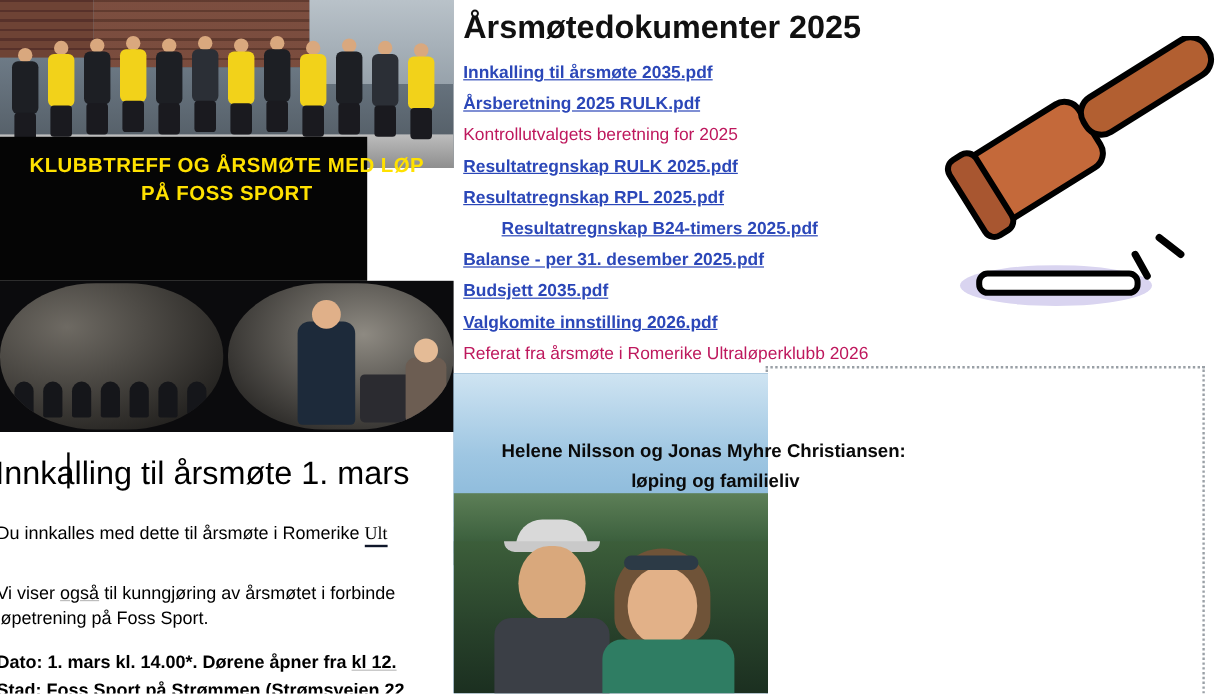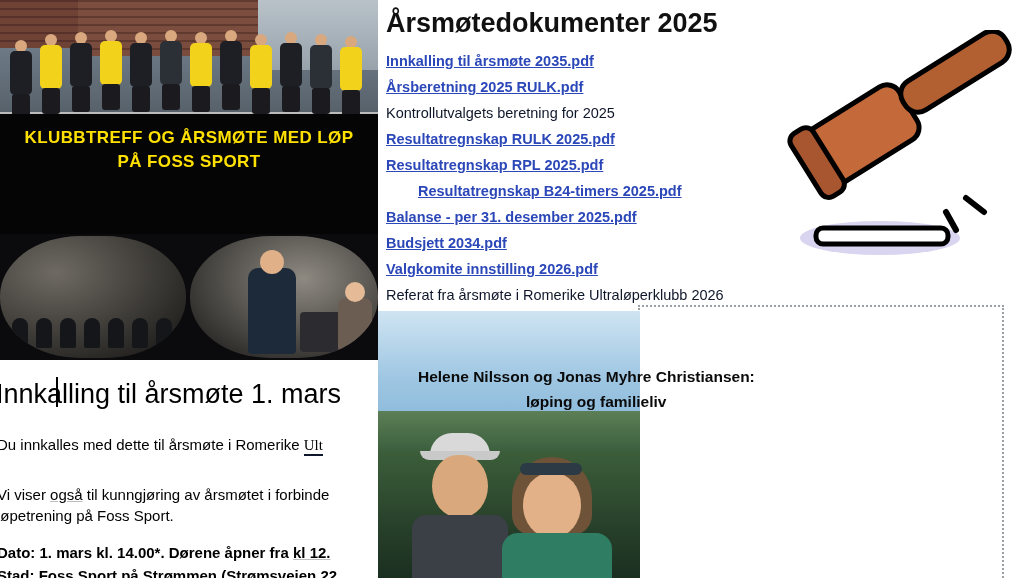--- a/index.html
+++ b/index.html
@@ -72,21 +72,21 @@
   .runner .legs {
     position: absolute; left: 50%; transform: translateX(-50%);
     top: 54px; width: 18px; height: 26px; background: #1a1a1f;
     border-radius: 3px;
   }
 
   
   #banner-block {
     position: absolute;
     left: 0; top: 114px;
-    width: 378px; height: 120px;
+    width: 306px; height: 120px;
     background: #050505;
   }
   #banner-line1 {
     position: absolute; left: 0; top: 14px; width: 378px;
     text-align: center;
     color: #ffe100;
     font-weight: bold;
     font-size: 17px;
     letter-spacing: .4px;
     white-space: nowrap;
@@ -218,21 +218,21 @@
     line-height: 18px;
     white-space: nowrap;
   }
   .doc-link {
     color: #2b47b8;
     text-decoration: underline;
     font-weight: bold;
     cursor: pointer;
   }
   .doc-plain {
-    color: #0f172a;
+    color: #be185d;
   }
 
   
   #gavel {
     position: absolute;
     left: 770px; top: 30px;
     width: 254px; height: 240px;
   }
 
   
@@ -473,21 +473,21 @@
 
 <div id="docs-title">Årsmøtedokumenter 2025</div>
 
 <div class="doc-item" style="top:52px;"><span class="doc-link">Innkalling til årsmøte 2035.pdf</span></div>
 <div class="doc-item" style="top:78px;"><span class="doc-link">Årsberetning 2025 RULK.pdf</span></div>
 <div class="doc-item" style="top:104px;"><span class="doc-plain">Kontrollutvalgets beretning for 2025</span></div>
 <div class="doc-item" style="top:130px;"><span class="doc-link">Resultatregnskap RULK 2025.pdf</span></div>
 <div class="doc-item" style="top:156px;"><span class="doc-link">Resultatregnskap RPL 2025.pdf</span></div>
 <div class="doc-item" style="top:182px;margin-left:32px;"><span class="doc-link">Resultatregnskap B24-timers 2025.pdf</span></div>
 <div class="doc-item" style="top:208px;"><span class="doc-link">Balanse - per 31. desember 2025.pdf</span></div>
-<div class="doc-item" style="top:234px;"><span class="doc-link">Budsjett 2034.pdf</span></div>
+<div class="doc-item" style="top:234px;"><span class="doc-link">Budsjett 2035.pdf</span></div>
 <div class="doc-item" style="top:260px;"><span class="doc-link">Valgkomite innstilling 2026.pdf</span></div>
 <div class="doc-item" style="top:286px;"><span class="doc-plain">Referat fra årsmøte i Romerike Ultraløperklubb 2026</span></div>
 
 <div id="selfie-card">
   <div id="selfie-sky"></div>
   <div id="selfie-water"></div>
   <div id="selfie-hills"></div>
   <div id="selfie-forest"></div>
   <div class="selfie-person" id="p-left">
     <div class="cap"></div>

